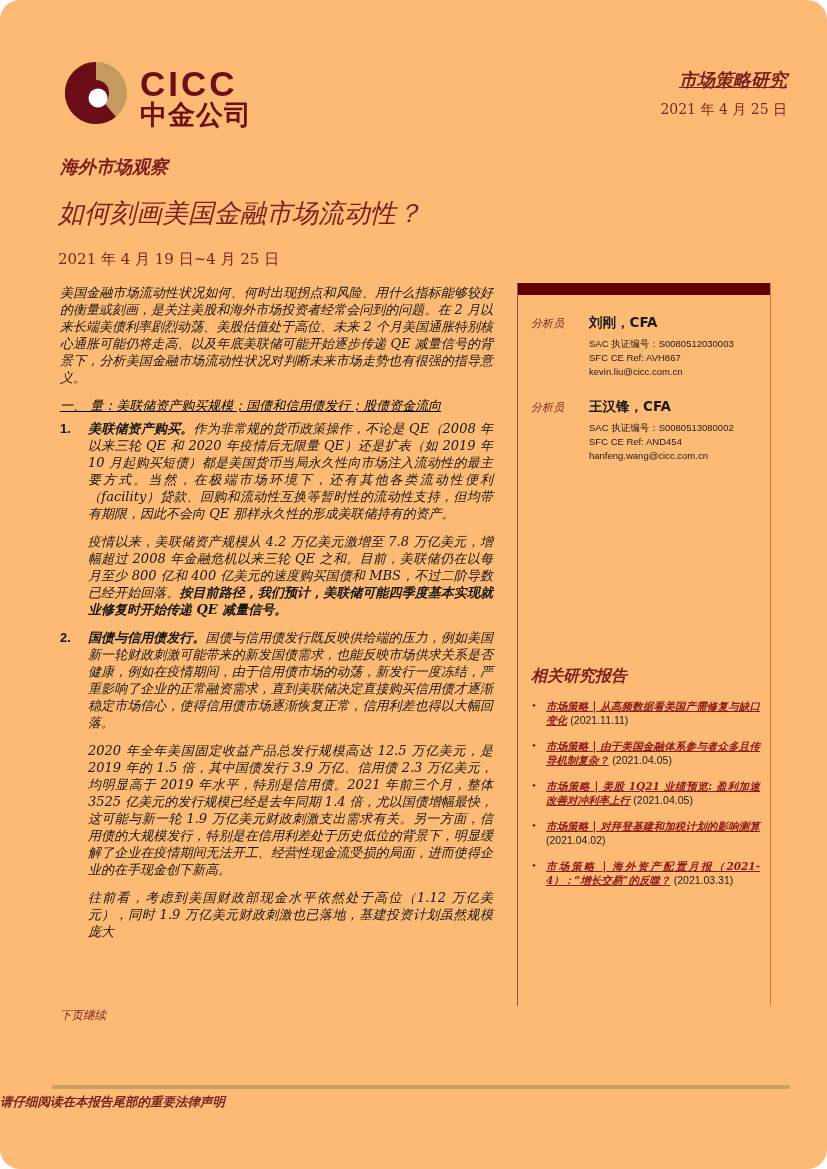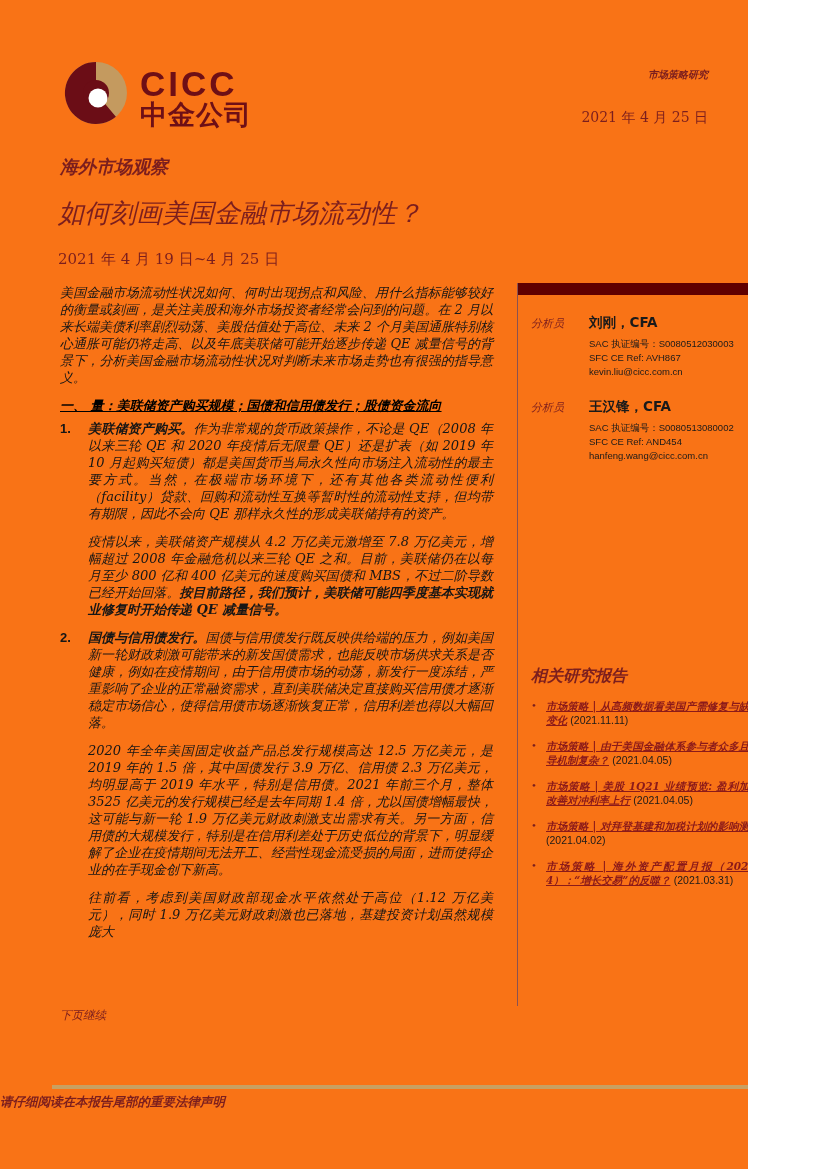--- a/index.html
+++ b/index.html
@@ -1,40 +1,41 @@
 <!DOCTYPE html>
 <html><head>
 <meta charset="utf-8">
 <style>
   * { margin:0; padding:0; box-sizing:border-box; }
   html,body { background:#ffffff; }
   .page {
     position:relative;
-    width:748px; height:1169px;
-    background:#f97316;
+    width:827px; height:1169px;
+    background:#fdba74;
     font-family:"DejaVu Serif", serif;
     overflow:hidden;
+    border-radius:20px;
   }
   
   .logo-wrap { position:absolute; left:64px; top:61px; width:64px; height:64px; }
   .brand-text { position:absolute; left:140px; top:68px; color:#6e0f16; font-family:"Liberation Sans", sans-serif; }
   .brand-en { font-size:35px; font-weight:bold; letter-spacing:3px; line-height:32px; }
   .brand-cn { font-size:27px; font-weight:bold; letter-spacing:1px; line-height:30px; }
   .head-right { position:absolute; right:40px; top:68px; text-align:right; color:#7b1e1e; }
-  .head-cat { font-size:10px; font-style:italic; font-weight:bold; margin-bottom:27px; }
+  .head-cat { font-size:18px; font-style:italic; font-weight:bold; margin-bottom:9px;text-decoration:underline; }
   .head-date { font-size:14px; }
   
   .series { position:absolute; left:60px; top:155px; font-size:18px; font-weight:bold; font-style:italic; color:#7b1e1e; }
   .title { position:absolute; left:58px; top:196px; font-size:26px; font-style:italic; color:#7b1e1e; }
   .date-range { position:absolute; left:58px; top:250px; font-size:15px; color:#7b1e1e; }
   
   .main { position:absolute; left:60px; top:284px; width:433px; font-size:13px; line-height:17px; color:#161616; text-align:justify; font-style:italic; }
   .focus { font-weight:bold; color:#7b1e1e; margin-bottom:1px; }
   .main p.body { margin-bottom:11px; }
-  .sec-heading { font-weight:bold; text-decoration:underline; margin:3px 0 6px 0; color:#000; }
+  .sec-heading { font-weight:normal; text-decoration:underline; margin:3px 0 6px 0; color:#000; }
   .num-item { display:flex; margin-bottom:11px; }
   .num { width:28px; flex:0 0 28px; font-weight:bold; font-style:normal; font-family:"Liberation Sans", sans-serif; }
   .itext { flex:1; }
   .lead { font-weight:bold; }
   .indent { margin-left:28px; }
   .bold-tail { font-weight:bold; }
   .continued { position:absolute; left:60px; top:1008px; font-size:11.5px; font-style:italic; color:#7b1e1e; }
   
   .sidebar {
     position:absolute; left:517px; top:283px; width:254px; height:723px;

